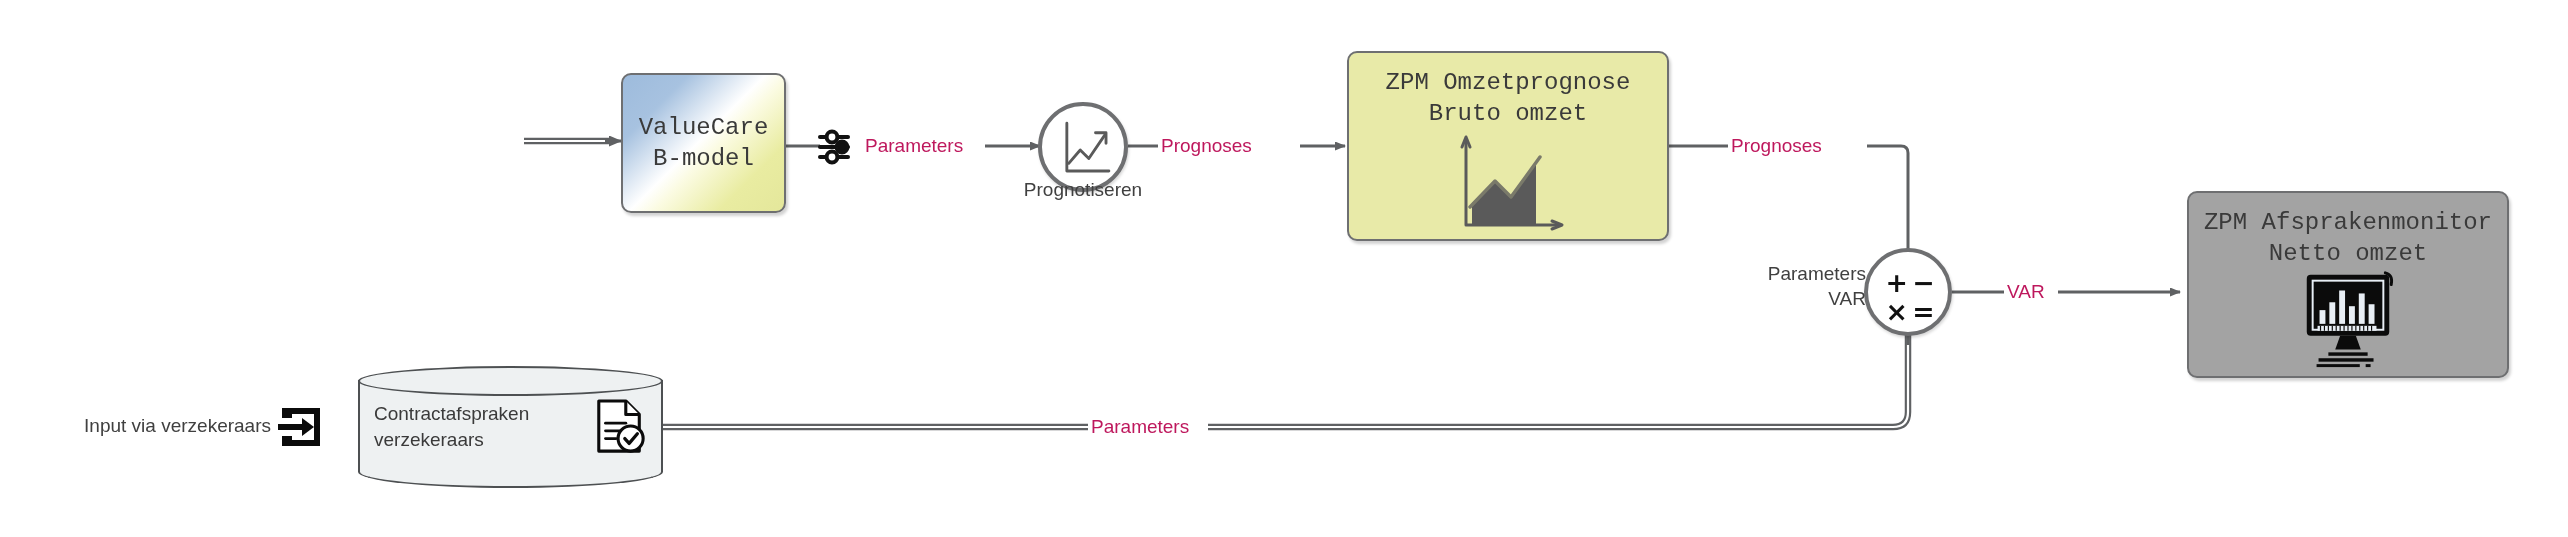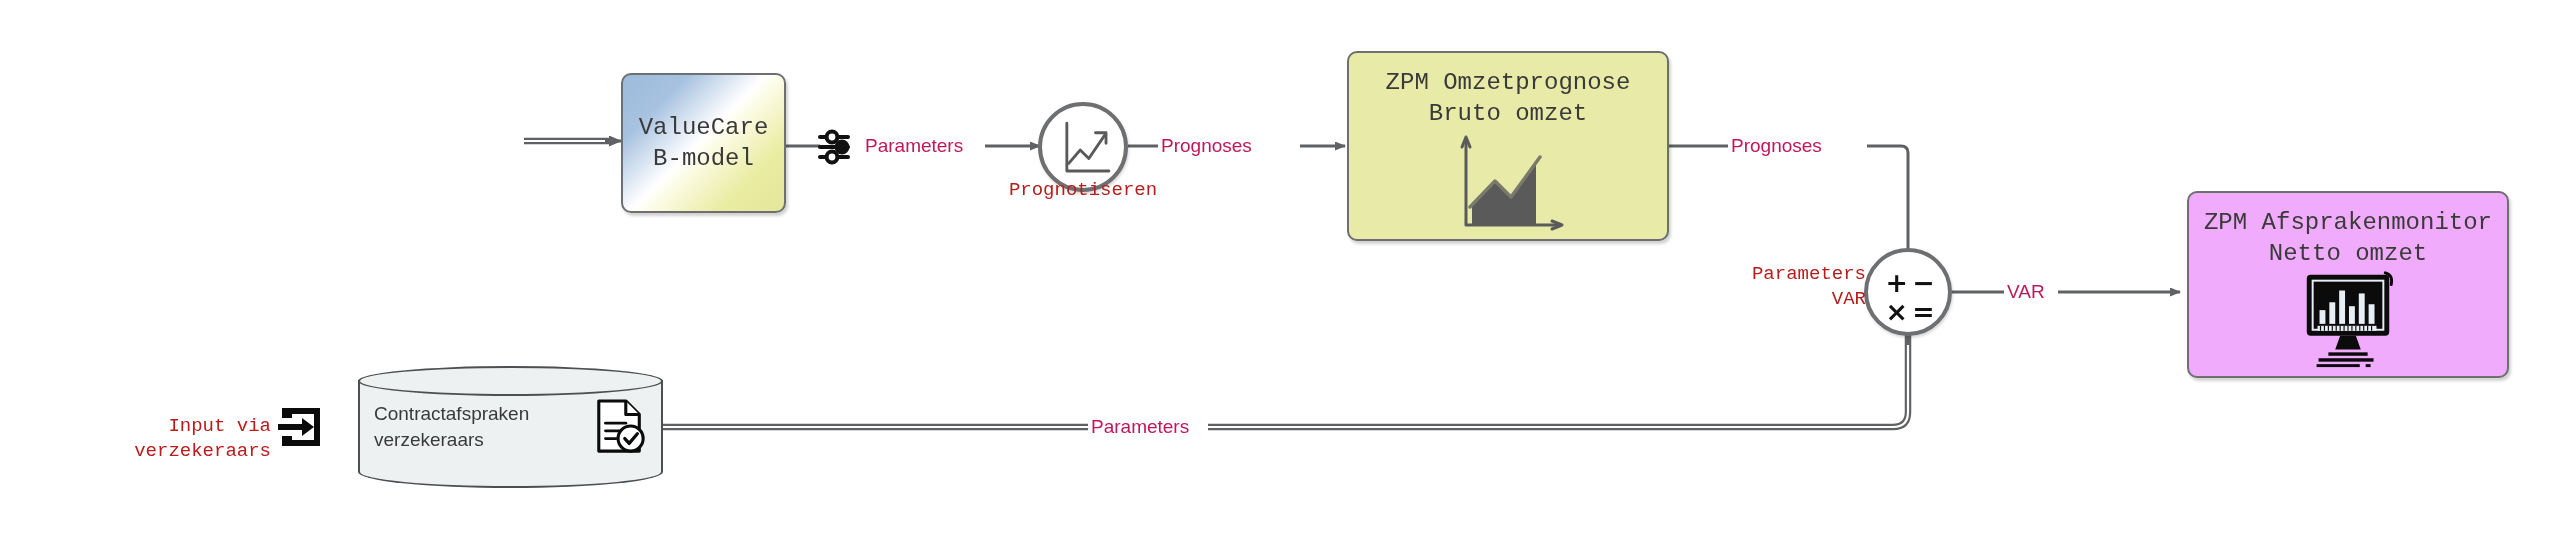--- a/index.html
+++ b/index.html
@@ -79,21 +79,21 @@
     white-space:pre-line;
     font-family:Liberation Mono, monospace;
   }
   .box.valuecare{
     background:linear-gradient(135deg,
        #9dbbdc 0%, #a7c2e0 22%, #ffffff 48%, #fbfbe2 56%, #e9eca1 78%, #e4e79b 100%);
   }
   .box.valuecare .title{ top:50%; transform:translateY(-50%); }
   .box.omzet{ background:#e8eaa8; }
   .box.omzet .title{ top:14px; }
-  .box.monitor{ background:#f0abfc;padding-left:8px; }
+  .box.monitor{ background:#a3a3a3;padding-left:8px; }
   .box.monitor .title{ top:14px; }
 
   
   .circ{
     position:absolute;
     box-sizing:border-box;
     border:4px solid #6e6f71;
     border-radius:50%;
     background:#ffffff;
     box-shadow:1px 2px 3px rgba(0,0,0,.16);
@@ -105,25 +105,24 @@
     font-size:19px;
     color:#be185d;
     background:#ffffff;
     padding:0 3px;
     white-space:nowrap;
     line-height:1;
   }
   .plain-label{
     position:absolute;
     font-size:19px;
-    color:#b91c1c;
+    color:#404040;
     white-space:pre-line;
     line-height:1.3;
     text-align:right;
-    font-family:Liberation Mono, monospace;
   }
   .icon-abs{ position:absolute; }
 </style>
 </head>
 <body>
 
 <div id="canvas">
 
   <svg id="wires" viewBox="0 0 2568 537">
     <defs>

